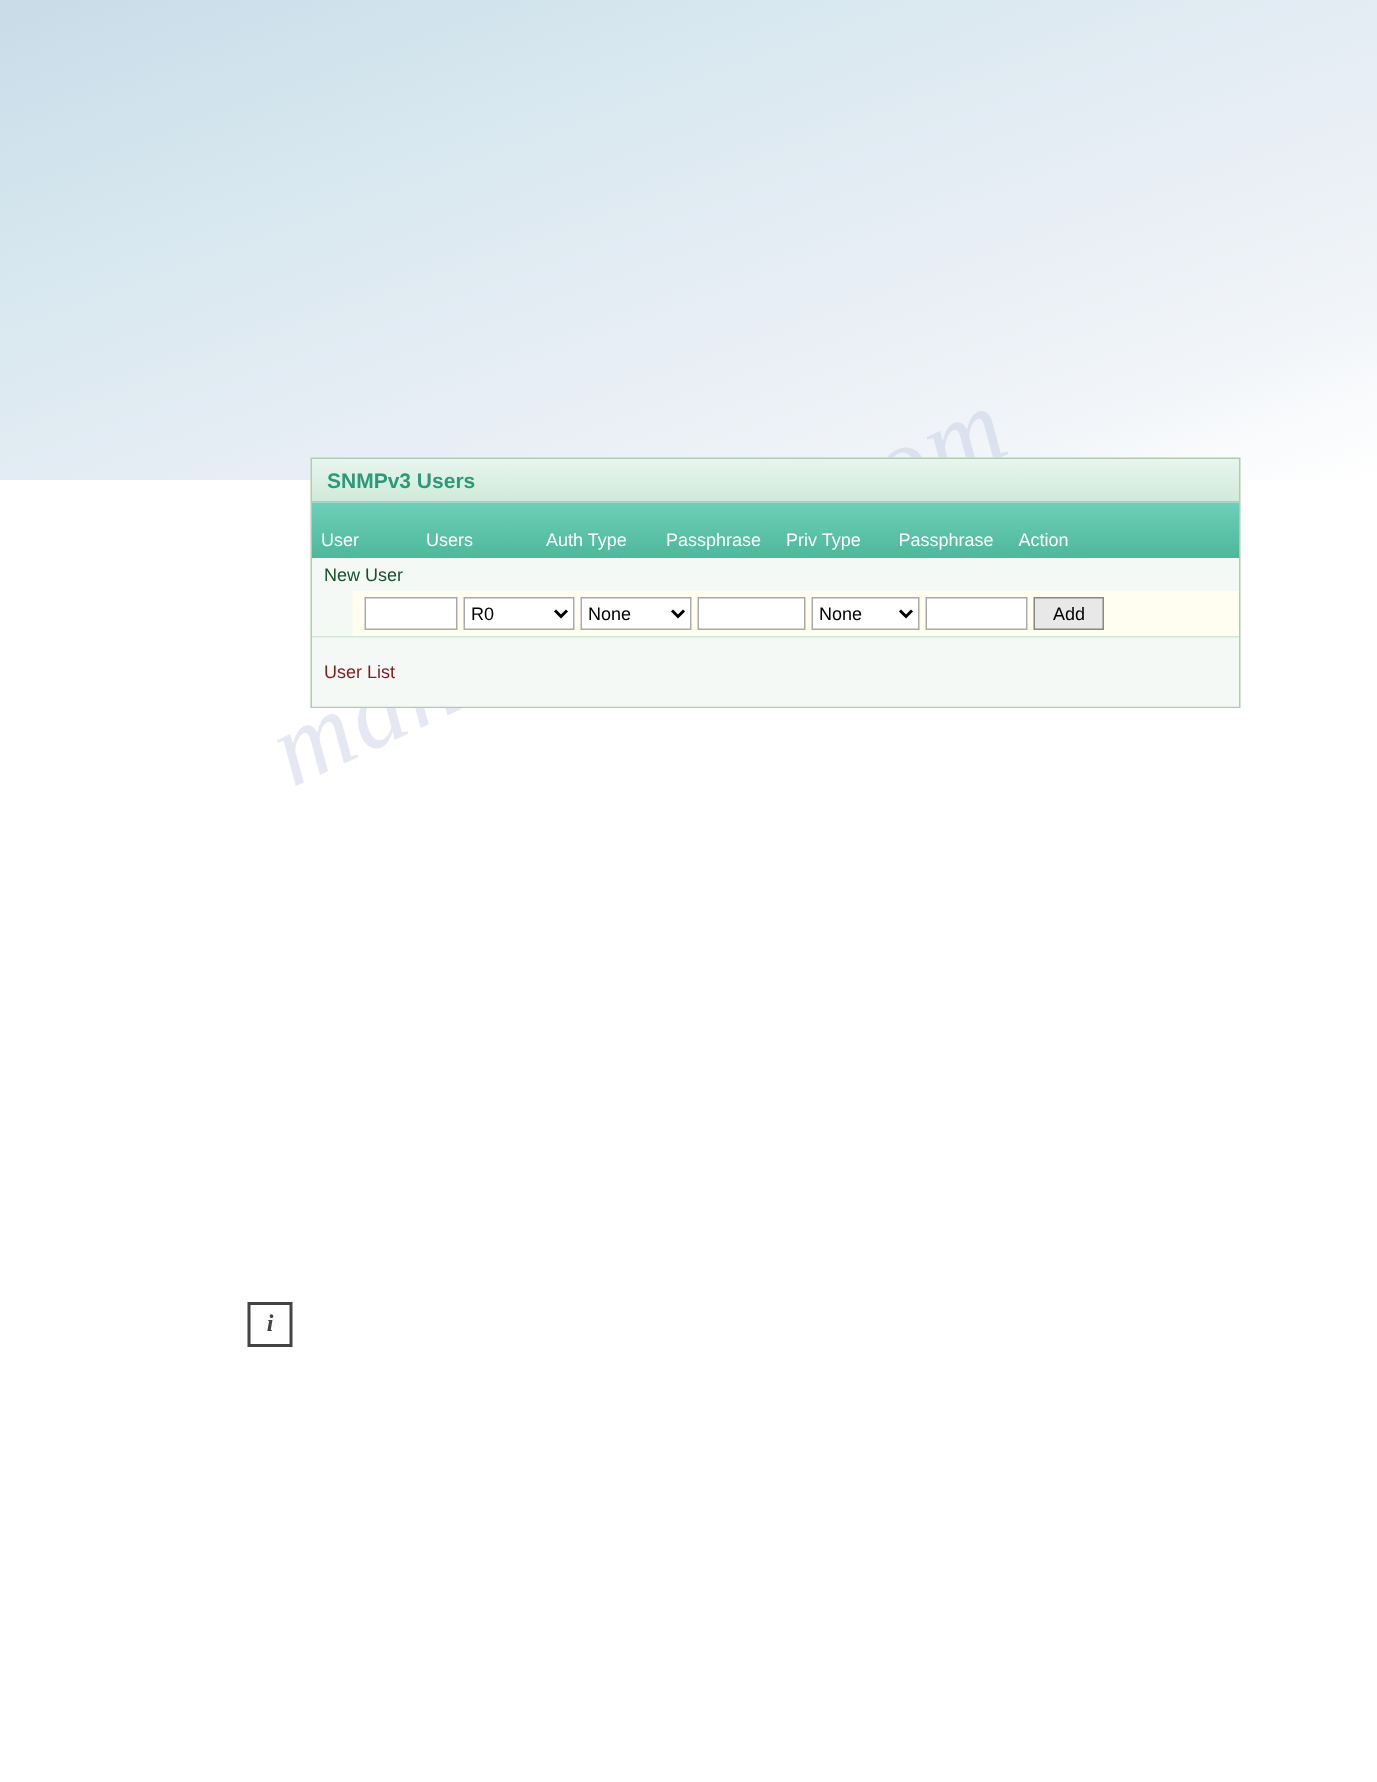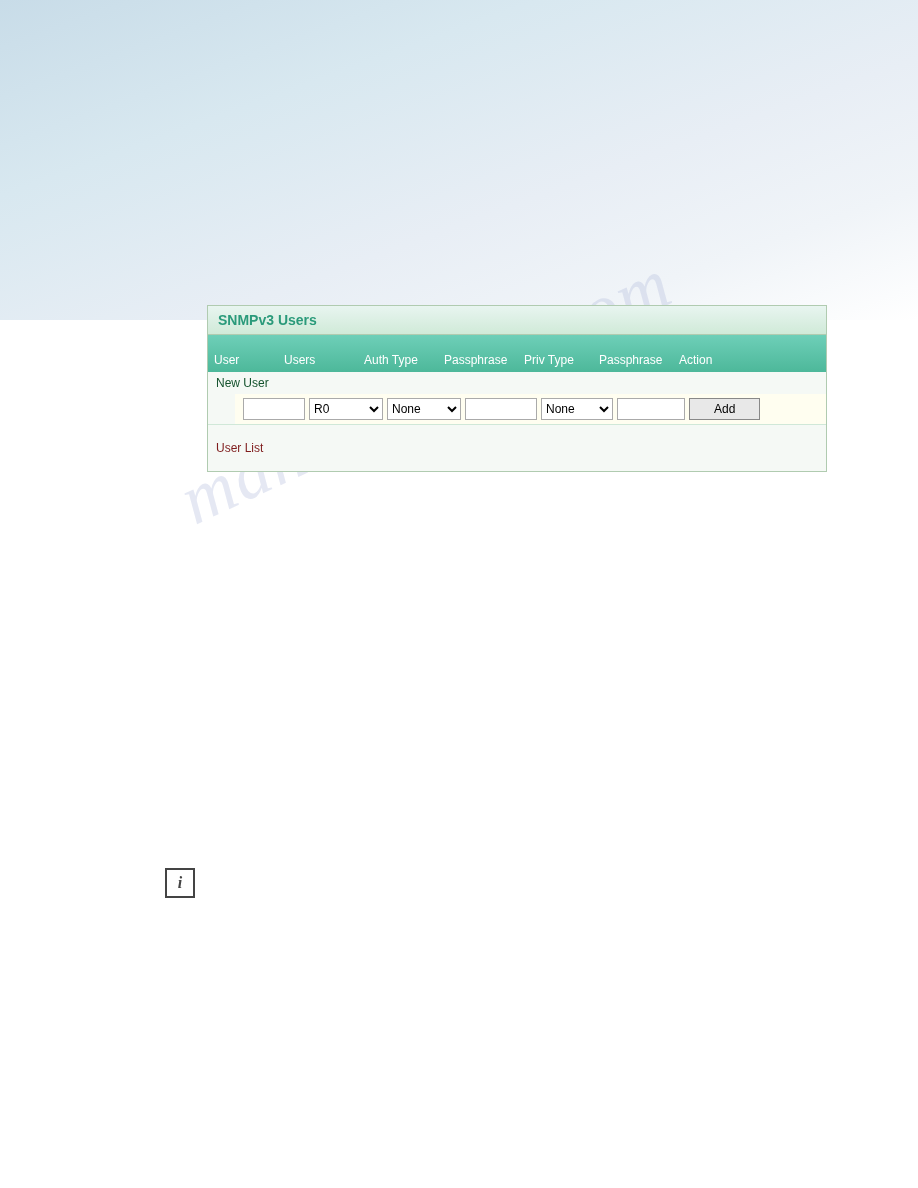--- a/index.html
+++ b/index.html
@@ -115,21 +115,21 @@
 
     .input-row select {
       height: 22px;
       border: 1px solid #aaa;
       font-size: 12px;
       background: #fff;
     }
 
     .input-row button {
       height: 22px;
-      padding: 0 24px;
+      padding: 0 12px;
       font-size: 12px;
       border: 1px solid #888;
       background: #e8e8e8;
       cursor: pointer;
     }
 
     
     .col-user { width: 70px; }
     .col-group { width: 80px; }
     .col-authtype { width: 80px; }

